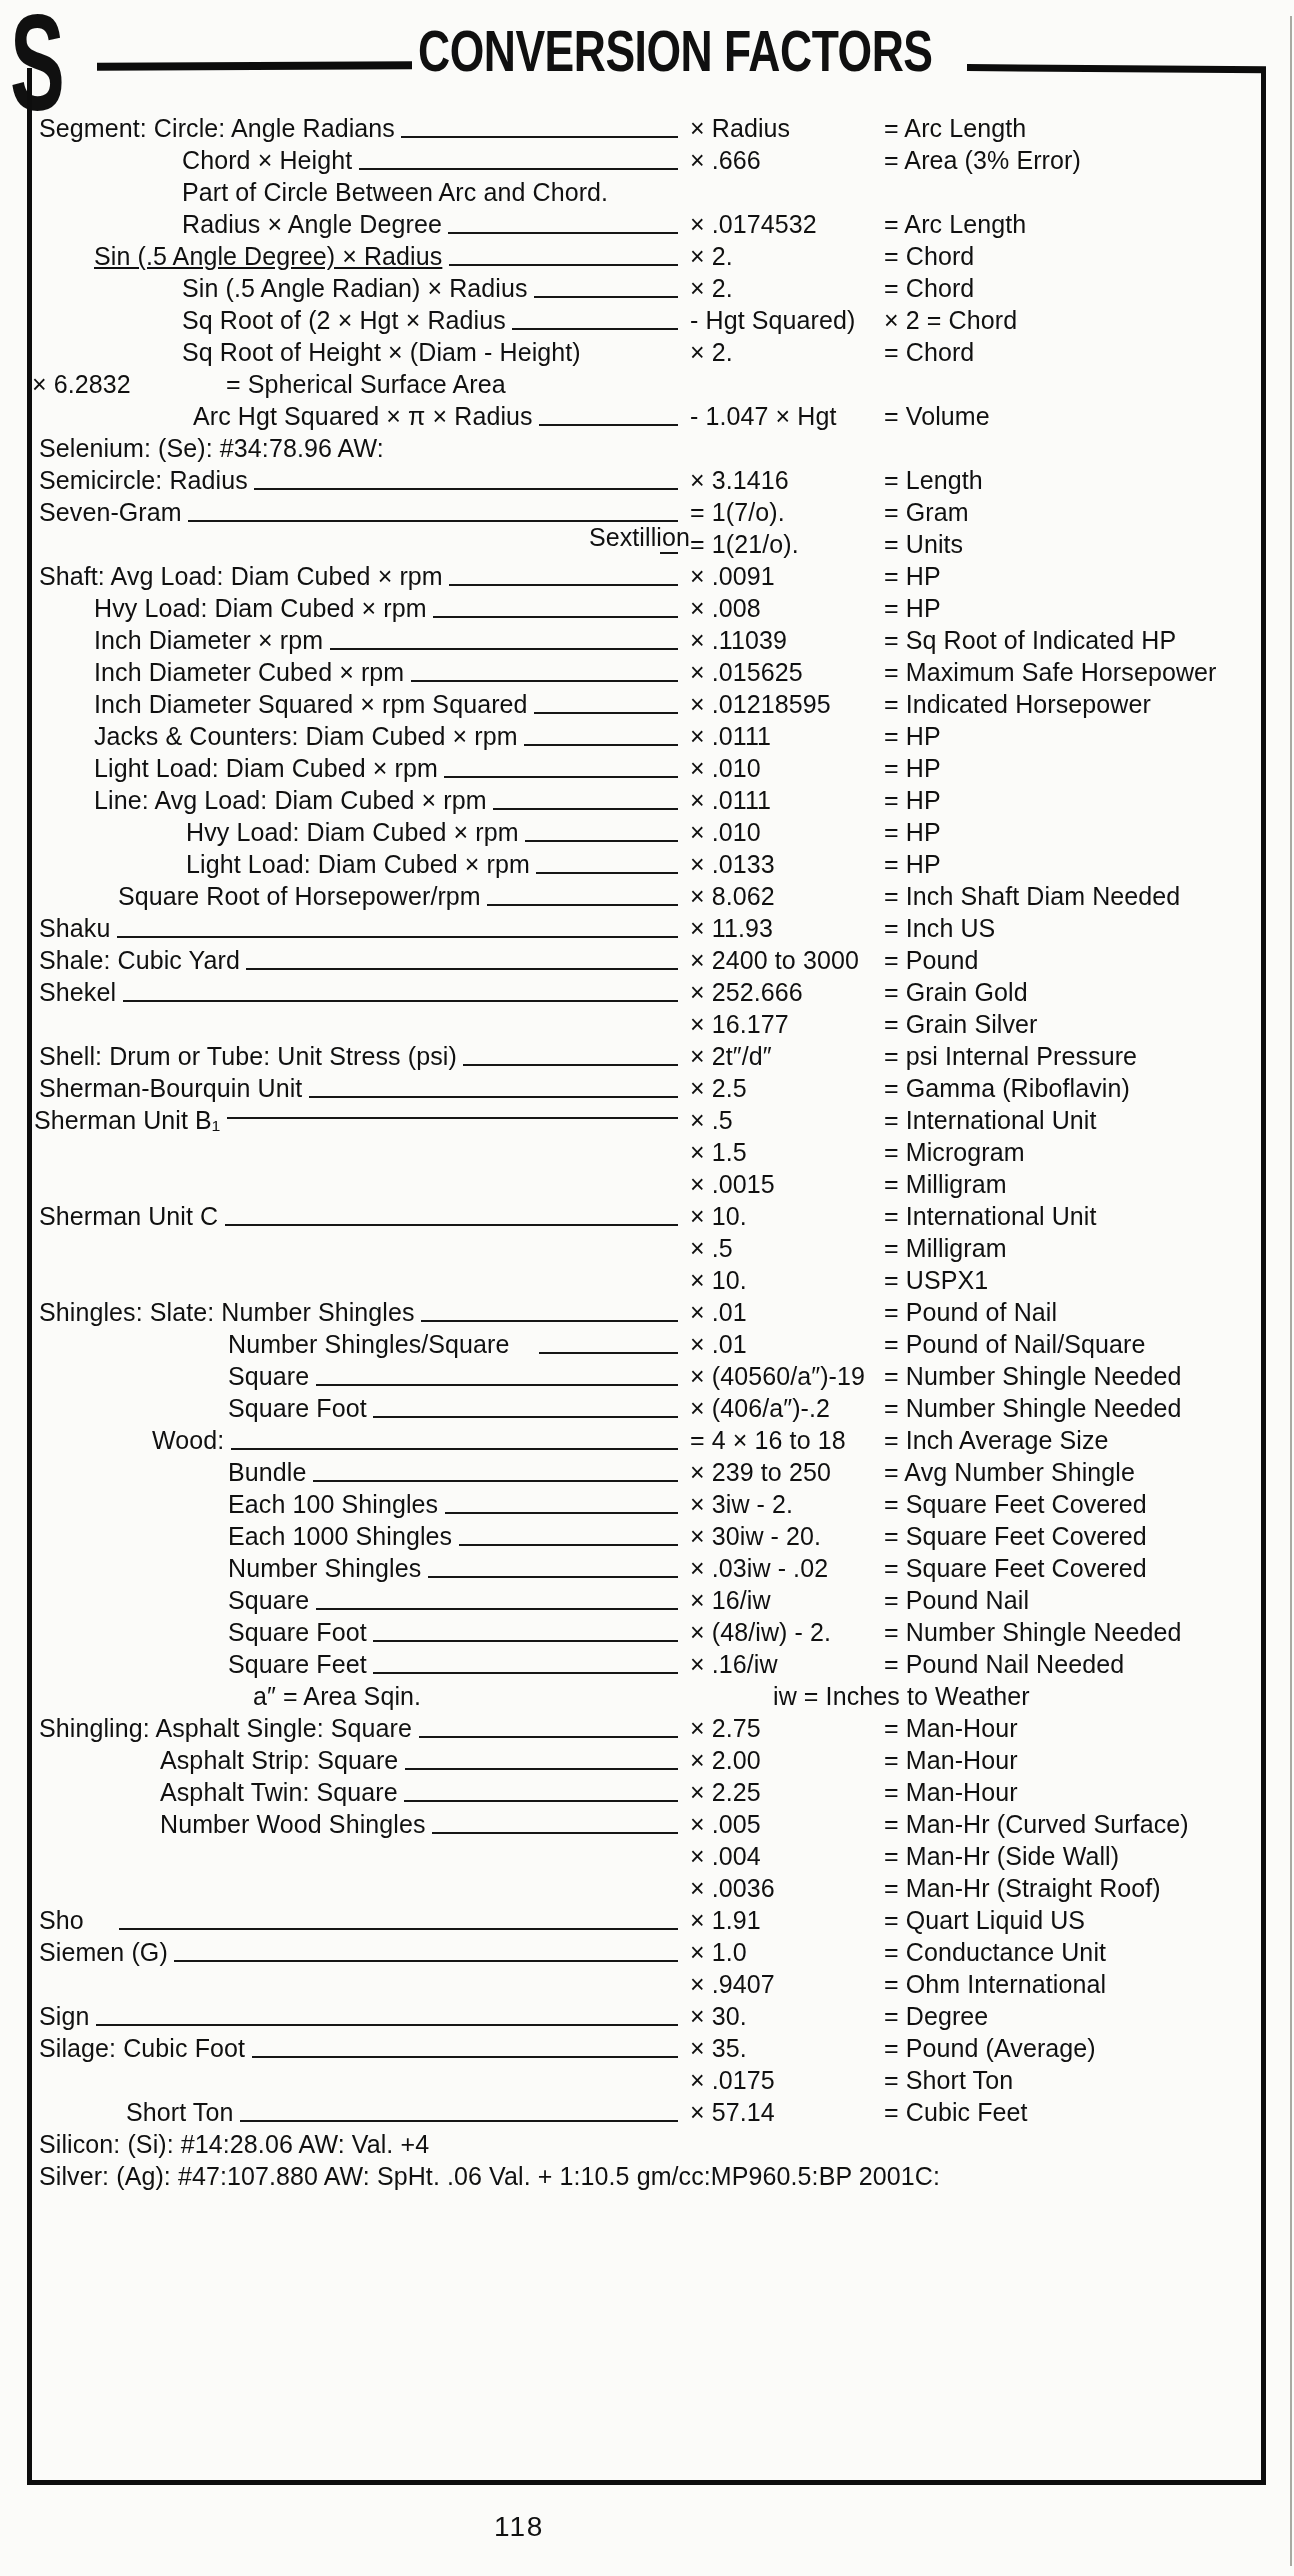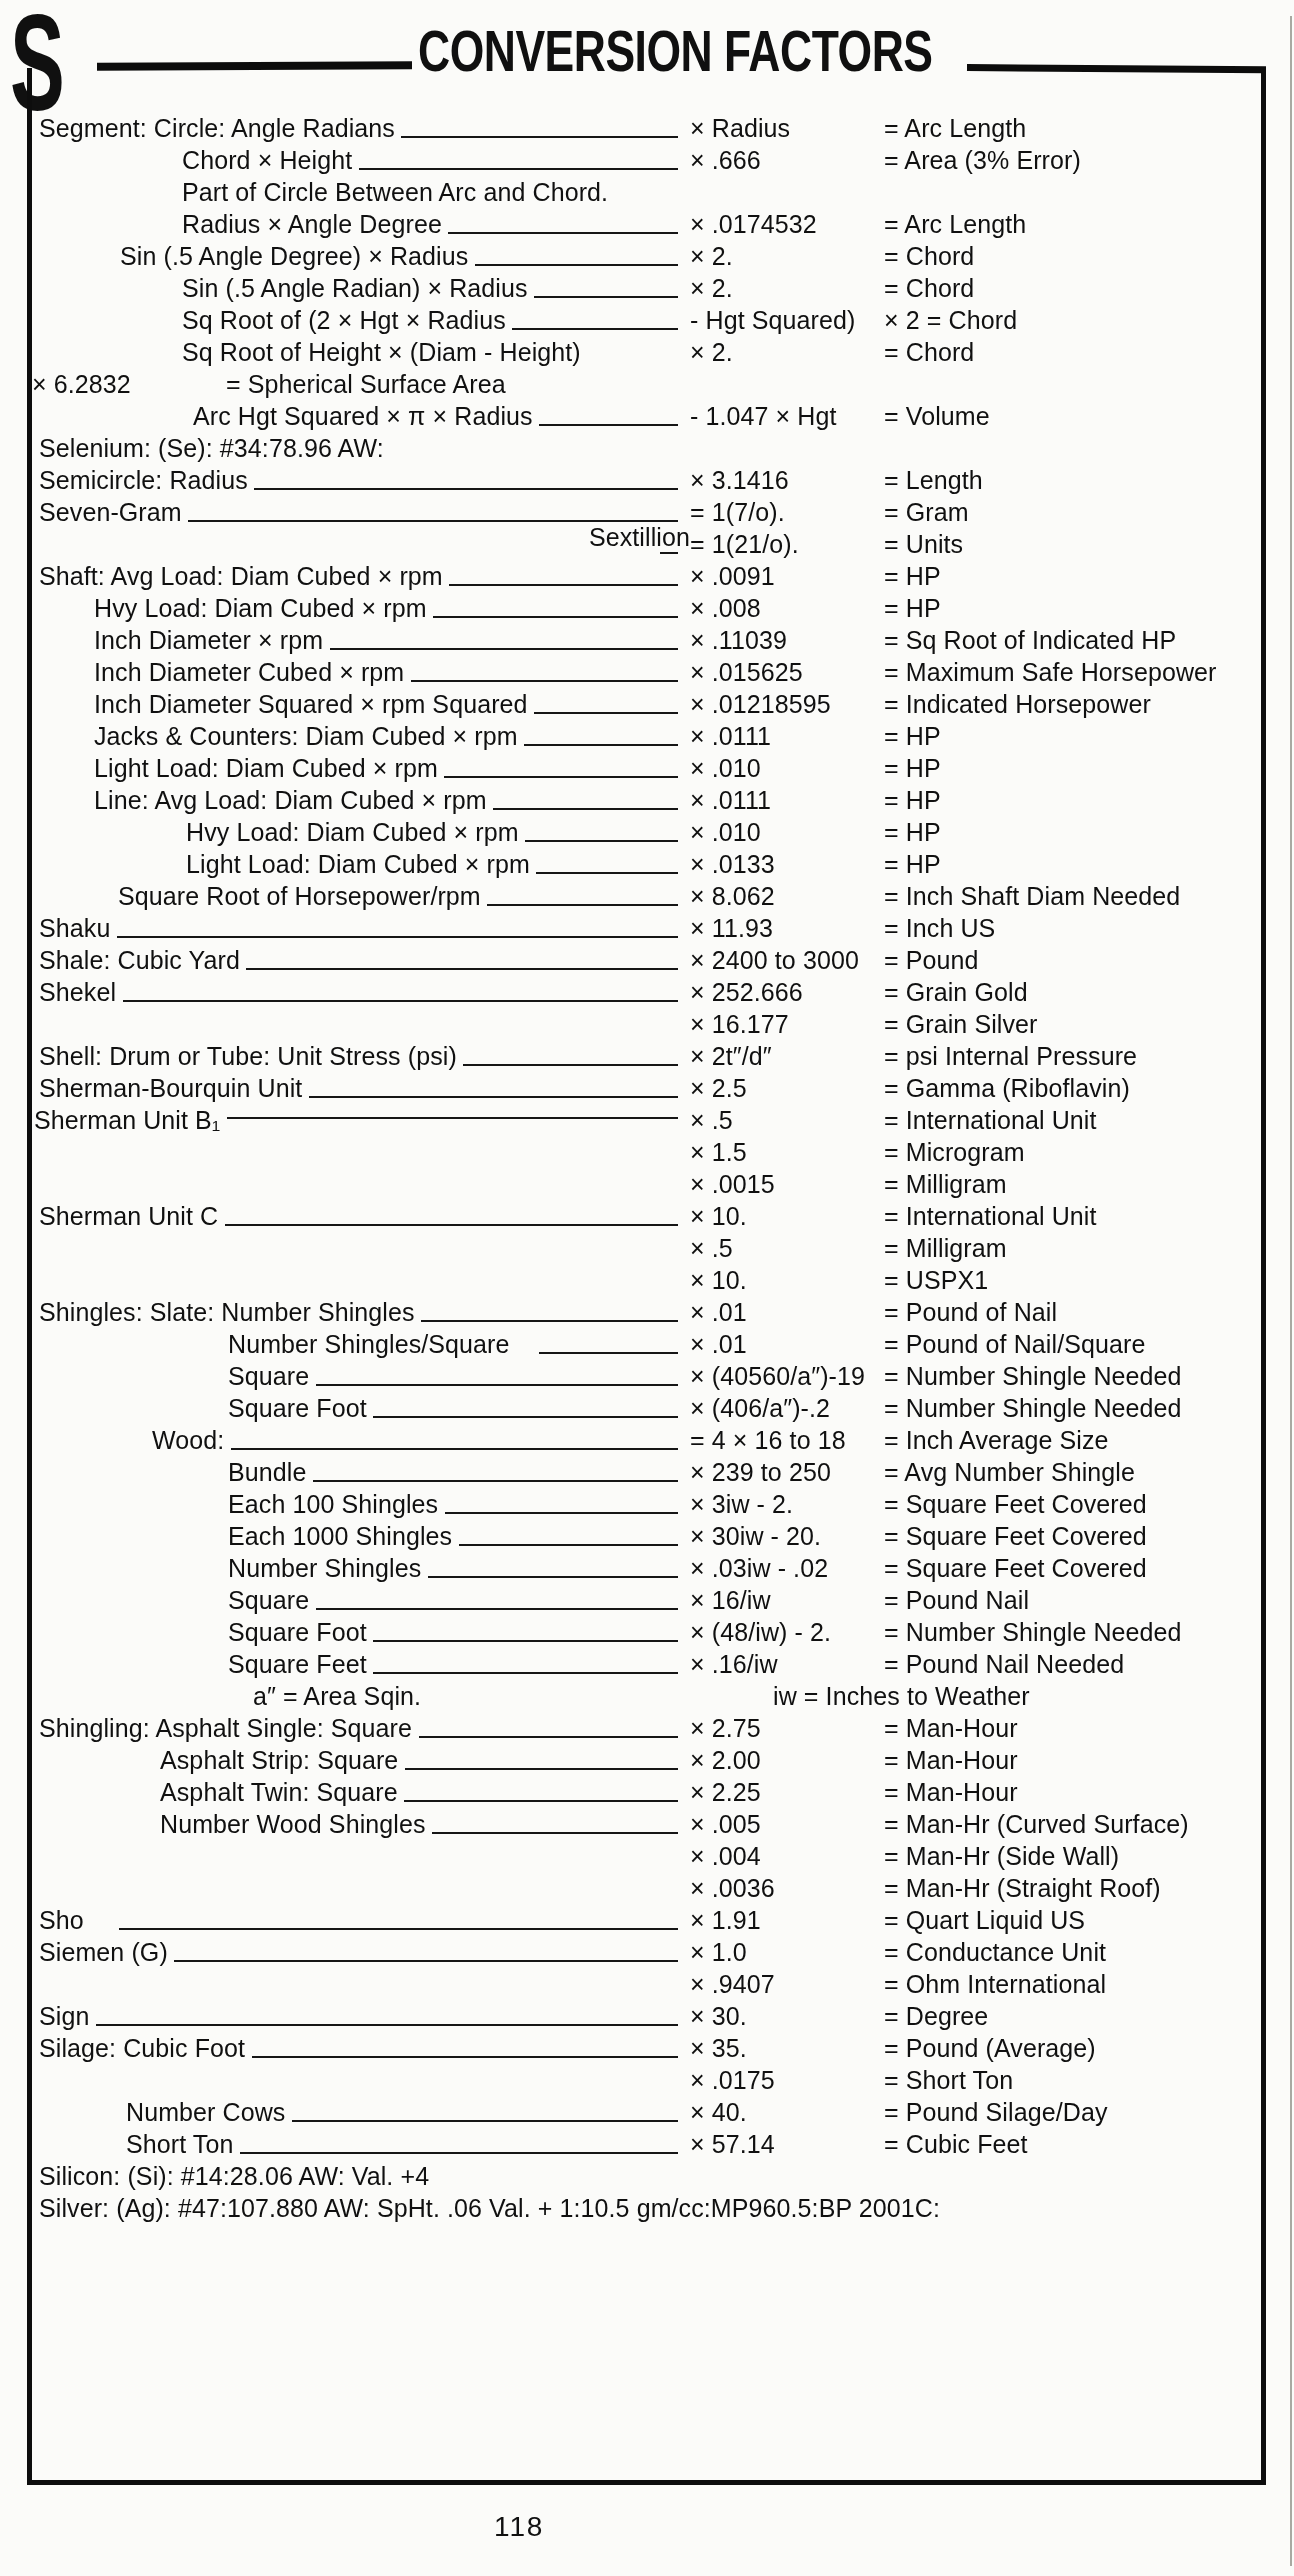--- a/index.html
+++ b/index.html
@@ -77,21 +77,21 @@
         </div>
         <div class="row">
           <div class="lz" style="padding-left: 150px;">
             <span class="lbl">Radius × Angle Degree</span>
             <i class="leader"></i>
           </div>
           <span class="op">× .0174532</span>
           <span class="res">= Arc Length</span>
         </div>
         <div class="row">
-          <div class="lz" style="padding-left: 88px;">
+          <div class="lz" style="padding-left: 62px; text-decoration: underline;">
             <span class="lbl">Sin (.5 Angle Degree) × Radius</span>
             <i class="leader"></i>
           </div>
           <span class="op">× 2.</span>
           <span class="res">= Chord</span>
         </div>
         <div class="row">
           <div class="lz" style="padding-left: 150px;">
             <span class="lbl">Sin (.5 Angle Radian) × Radius</span>
             <i class="leader"></i>
@@ -520,28 +520,20 @@
           </div>
           <span class="op">× 35.</span>
           <span class="res">= Pound (Average)</span>
         </div>
         <div class="row">
           <div class="lz" style="padding-left: 7px;">
             <span class="lbl"></span>
           </div>
           <span class="op">× .0175</span>
           <span class="res">= Short Ton</span>
-        </div>
-        <div class="row">
-          <div class="lz" style="padding-left: 94px;">
-            <span class="lbl">Number Cows</span>
-            <i class="leader"></i>
-          </div>
-          <span class="op">× 40.</span>
-          <span class="res">= Pound Silage/Day</span>
         </div>
         <div class="row">
           <div class="lz" style="padding-left: 94px;">
             <span class="lbl">Short Ton</span>
             <i class="leader"></i>
           </div>
           <span class="op">× 57.14</span>
           <span class="res">= Cubic Feet</span>
         </div>
         <div class="row">

